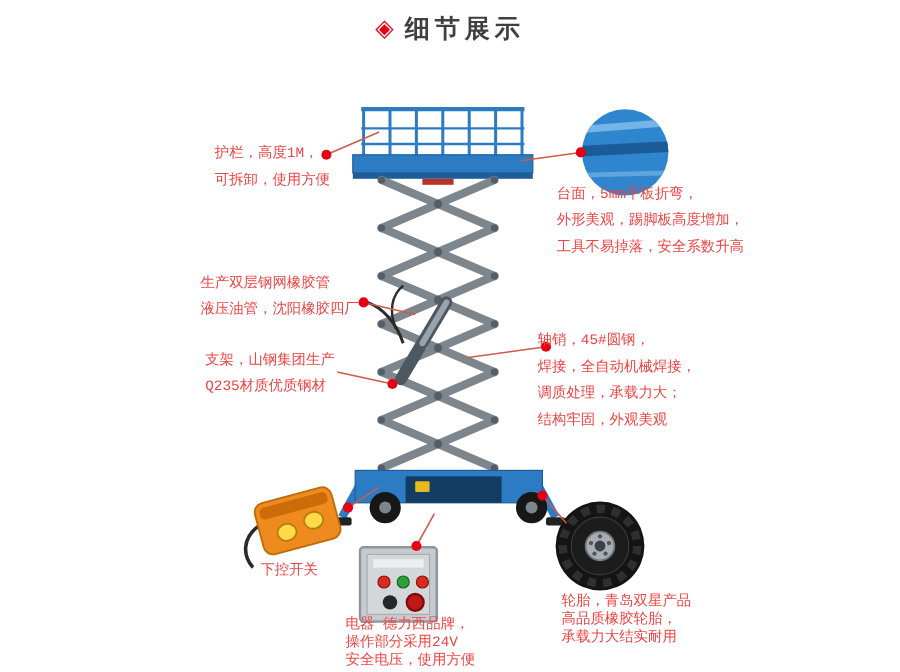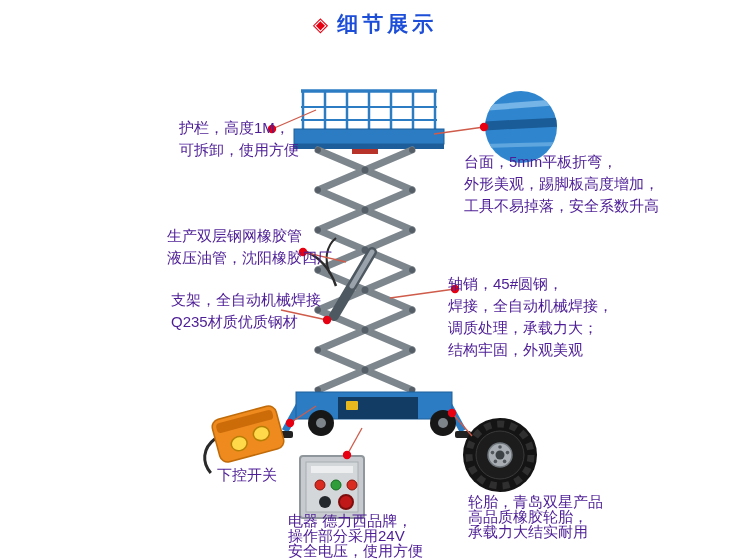--- a/index.html
+++ b/index.html
@@ -1,22 +1,22 @@
 <!DOCTYPE html>
 <html><head>
 <meta charset="utf-8">
 <style>
   * { margin:0; padding:0; box-sizing:border-box; }
   html,body { width:750px; height:560px; background:#ffffff; font-family:"Liberation Sans", sans-serif; overflow:hidden; }
   .page { position:relative; width:750px; height:560px; background:#ffffff; }
   .title-row { position:absolute; top:10px; left:0; width:750px; display:flex; justify-content:center; align-items:center; gap:9px; }
   .diamond { color:#e60012; font-size:20px; line-height:1; }
-  .title-text { color:#1d4ed8; font-size:21px; font-weight:bold; letter-spacing:4px; }
+  .title-text { color:#404040; font-size:21px; font-weight:bold; letter-spacing:4px; }
   .scene { position:absolute; top:0; left:0; }
-  .ann { position:absolute; font-size:15px; line-height:22px; color:#4c1d95; white-space:nowrap; }
+  .ann { position:absolute; font-size:12px; line-height:22px; color:#ef4444; white-space:nowrap;font-family:Liberation Mono, monospace; }
   .ann.tight { line-height:15px; }
 </style>
 </head>
 <body>
 
 <div class="page">
 
   <div class="title-row">
     <span class="diamond">◈</span>
     <span class="title-text">细节展示</span>
@@ -177,21 +177,21 @@
     <div>外形美观，踢脚板高度增加，</div>
     <div>工具不易掉落，安全系数升高</div>
   </div>
 
   <div class="ann" style="left:167px; top:225px;">
     <div>生产双层钢网橡胶管</div>
     <div>液压油管，沈阳橡胶四厂</div>
   </div>
 
   <div class="ann" style="left:171px; top:289px;">
-    <div>支架，全自动机械焊接</div>
+    <div>支架，山钢集团生产</div>
     <div>Q235材质优质钢材</div>
   </div>
 
   <div class="ann" style="left:448px; top:273px;">
     <div>轴销，45#圆钢，</div>
     <div>焊接，全自动机械焊接，</div>
     <div>调质处理，承载力大；</div>
     <div>结构牢固，外观美观</div>
   </div>
 

